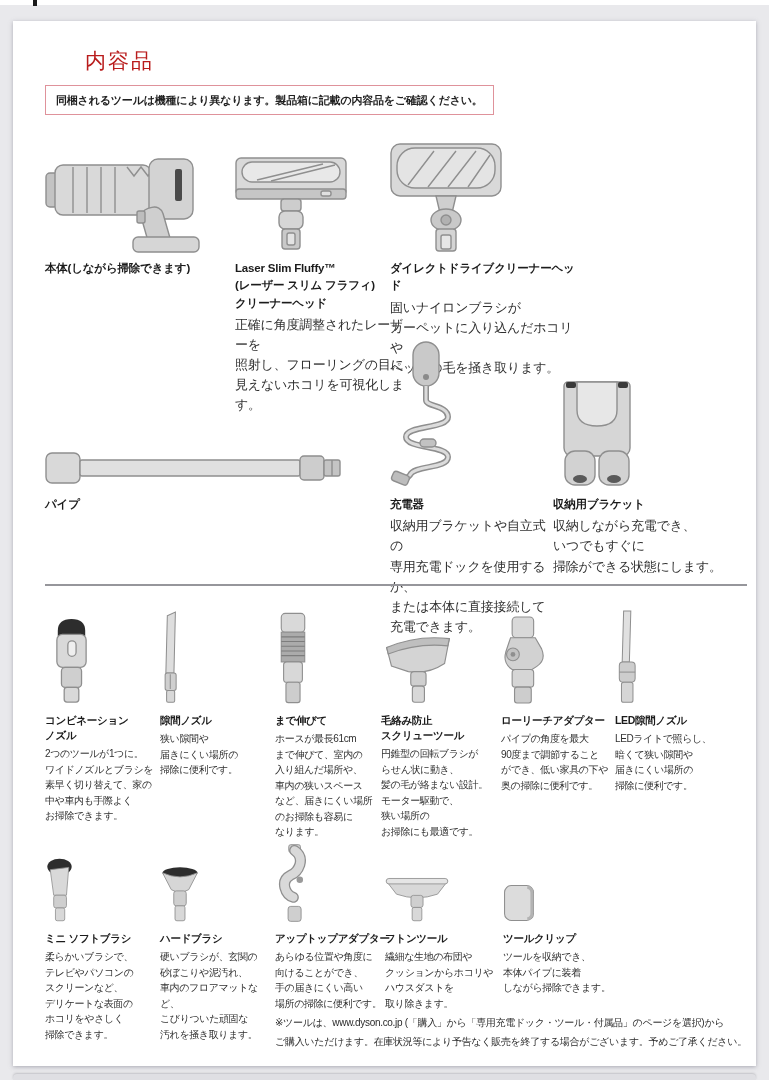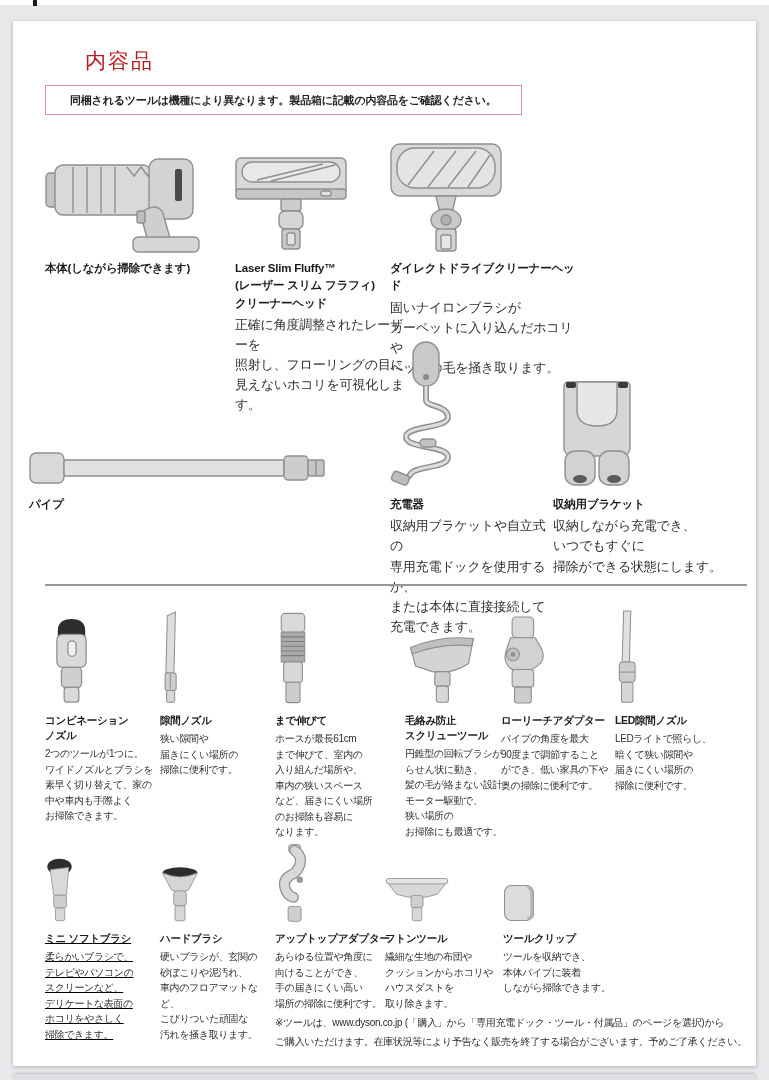--- a/index.html
+++ b/index.html
@@ -12,21 +12,21 @@
   .prev-page{position:absolute;left:0;top:0;width:769px;height:5px;background:#ffffff;}
   .prev-mark{position:absolute;left:33px;top:0;width:4px;height:6px;background:#1a1a1a;}
   .next-page{position:absolute;left:13px;top:1074px;width:743px;height:6px;background:#dfdfe3;border-radius:4px 4px 0 0;box-shadow:0 -1px 2px rgba(120,120,130,.35);}
   .page{
     position:absolute;left:13px;top:21px;width:743px;height:1045px;
     background:#ffffff;box-shadow:0 1px 4px rgba(110,110,125,.5);
   }
   .page-title{position:absolute;left:32px;top:26px;font-size:21px;font-weight:400;color:#b91c1c;letter-spacing:2px;margin-left:40px;}
   .notice{
     position:absolute;left:32px;top:64px;display:inline-block;
-    border:1.5px solid #df929b;padding:7px 24px 6px;background:#fff;
+    border:1.5px solid #df929b;padding:7px 10px 6px;background:#fff;
     font-size:11px;font-weight:700;color:#1f1f1f;letter-spacing:-0.2px;white-space:nowrap;
   }
   .col{position:absolute;display:flex;flex-direction:column;}
   .imgbox{display:flex;align-items:flex-end;}
   .name{font-weight:700;color:#1b1b1b;white-space:pre-line;font-size:11.5px;line-height:1.5;margin-top:7px;letter-spacing:-0.2px;}
   .desc{color:#303030;white-space:pre-line;font-size:13px;line-height:1.55;margin-top:3px;letter-spacing:-0.2px;}
   .sm .name{font-size:10.5px;letter-spacing:-0.3px;margin-top:9px;line-height:1.45;}
   .sm .desc{font-size:10px;letter-spacing:-0.4px;line-height:1.55;margin-top:3px;}
   .divider{position:absolute;left:32px;top:563px;width:702px;height:2px;background:#96969b;}
   .footnote{
@@ -111,21 +111,21 @@
           <rect x="51" y="92" width="10" height="14" rx="2" fill="#e6e6e6"></rect>
         </g>
       </svg>
     </div>
     <div class="name">ダイレクトドライブクリーナーヘッド</div>
     <div class="desc">固いナイロンブラシが
 カーペットに入り込んだホコリや
 ペットの毛を掻き取ります。</div>
   </div>
 
-  <div class="col" style="left:16px;top:427px;width:310px;">
+  <div class="col" style="left:32px;top:427px;width:310px;">
     <div class="imgbox" style="height:38px;">
       <svg width="298" height="36" viewBox="0 0 298 36">
         <g class="ill">
           <rect x="1" y="3" width="34" height="30" rx="6"></rect>
           <rect x="35" y="10" width="220" height="16" rx="2" fill="#e0e0e0"></rect>
           <rect x="255" y="6" width="24" height="24" rx="4" fill="#cdcdcd"></rect>
           <rect x="279" y="10" width="16" height="16" rx="2" fill="#c4c4c4"></rect>
           <line x1="287" y1="10" x2="287" y2="26" fill="none"></line>
         </g>
       </svg>
@@ -229,21 +229,21 @@
     <div class="name">まで伸びて</div>
     <div class="desc">ホースが最長61cm
 まで伸びて、室内の
 入り組んだ場所や、
 車内の狭いスペース
 など、届きにくい場所
 のお掃除も容易に
 なります。</div>
   </div>
 
-  <div class="col sm" style="left:392px;top:588px;width:115px;">
+  <div class="col sm" style="left:368px;top:588px;width:115px;">
     <div class="imgbox" style="height:95px;">
       <svg width="74" height="76" viewBox="0 0 92 94">
         <g class="ill">
           <path d="M7,24 L85,13 L79,44 Q58,58 34,54 L13,47 Z" fill="#d4d4d4"></path>
           <path d="M7,24 Q45,8 85,13 L83,22 Q46,18 9,32 Z" fill="#bfbfbf"></path>
           <rect x="37" y="54" width="19" height="18" rx="4" fill="#cfcfcf"></rect>
           <rect x="39" y="72" width="15" height="20" rx="3" fill="#d8d8d8"></rect>
         </g>
       </svg>
     </div>
@@ -288,21 +288,21 @@
         </g>
       </svg>
     </div>
     <div class="name">LED隙間ノズル</div>
     <div class="desc">LEDライトで照らし、
 暗くて狭い隙間や
 届きにくい場所の
 掃除に便利です。</div>
   </div>
 
-  <div class="col sm" style="left:32px;top:833px;width:112px;text-decoration:underline;">
+  <div class="col sm" style="left:32px;top:833px;width:112px;">
     <div class="imgbox" style="height:68px;">
       <svg width="29" height="64" viewBox="0 0 50 110">
         <g class="ill">
           <ellipse cx="25" cy="15" rx="21" ry="14" fill="#2d2d2d" stroke="none"></ellipse>
           <path d="M9,20 L41,16 L37,64 L15,64 Z" fill="#d9d9d9"></path>
           <rect x="15" y="64" width="22" height="22" rx="4" fill="#cfcfcf"></rect>
           <rect x="18" y="86" width="16" height="22" rx="3" fill="#d8d8d8"></rect>
         </g>
       </svg>
     </div>

